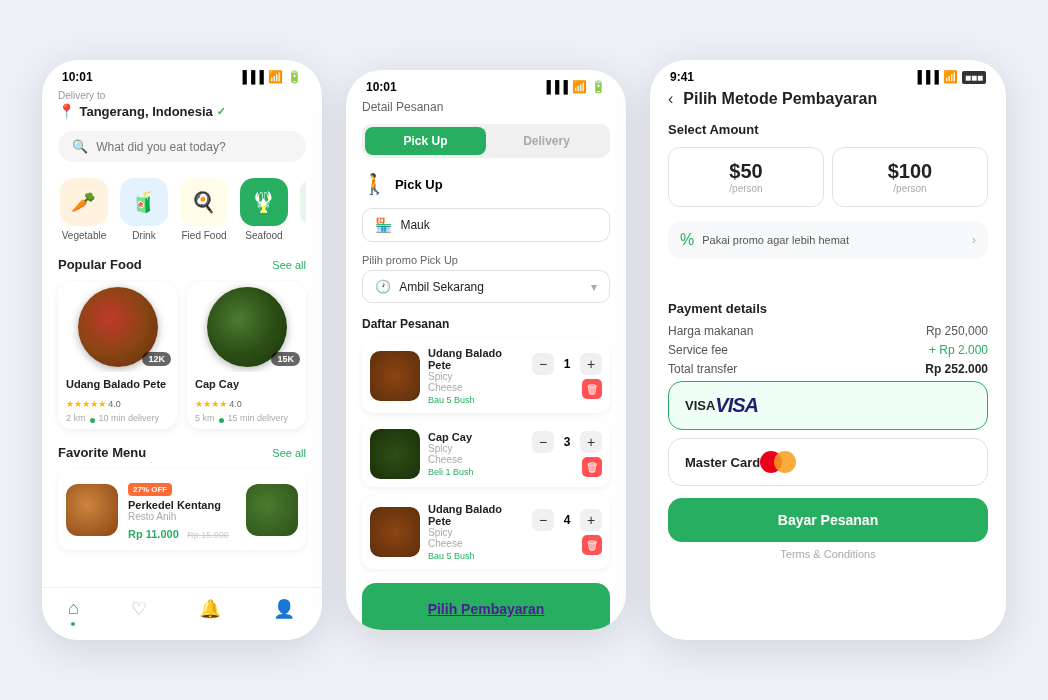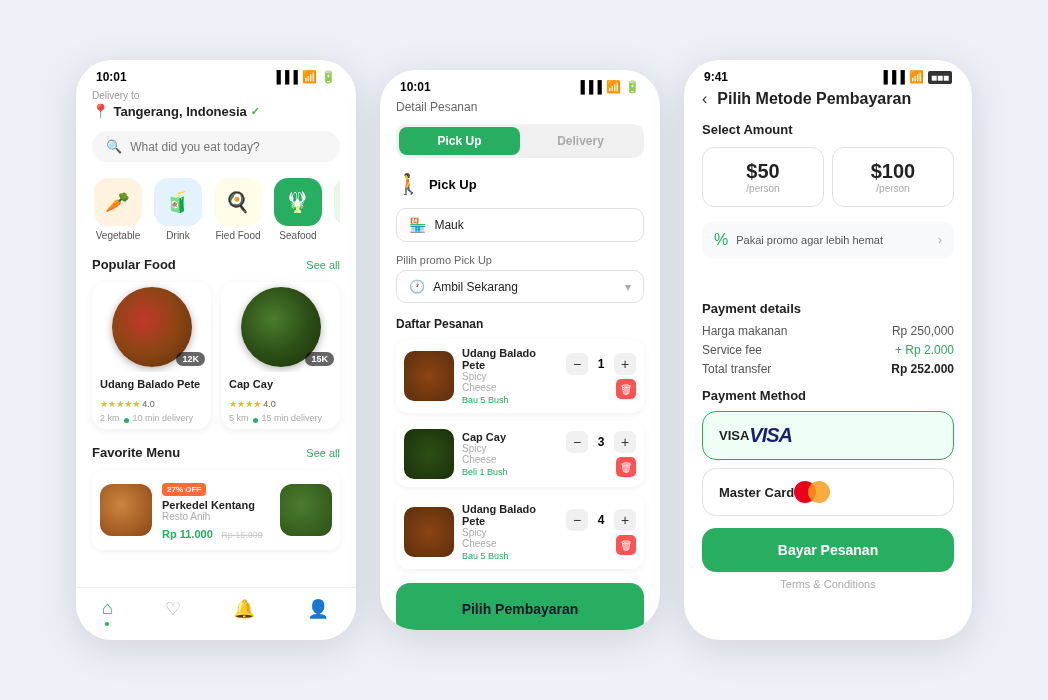--- a/index.html
+++ b/index.html
@@ -25,21 +25,21 @@
     .phone {
       background: #fff;
       border-radius: 36px;
       overflow: hidden;
       box-shadow: 0 8px 40px rgba(0,0,0,0.12);
       position: relative;
     }
 
     .phone-1 { width: 280px; height: 580px; }
     .phone-2 { width: 280px; height: 560px; }
-    .phone-3 { width: 288px; height: 580px; }
+    .phone-3 { width: 356px; height: 580px; }
 
     
     .status-bar {
       display: flex;
       justify-content: space-between;
       align-items: center;
       padding: 10px 20px 6px;
       font-size: 12px;
       font-weight: 600;
     }
@@ -207,23 +207,23 @@
     .qty-btn {
       width: 22px; height: 22px; border-radius: 6px;
       background: #f0f0f0; display: flex; align-items: center;
       justify-content: center; font-size: 14px; color: #333; cursor: pointer;
     }
     .qty-num { font-size: 12px; font-weight: 600; min-width: 14px; text-align: center; }
     .order-right { display: flex; flex-direction: column; align-items: flex-end; gap: 4px; }
     .delete-btn { width: 20px; height: 20px; background: #ff5252; border-radius: 5px; display: flex; align-items: center; justify-content: center; font-size: 10px; color: #fff; }
 
     .pay-btn {
-      background: #27ae60; color: #0f172a; border: none;
+      background: #27ae60; color: #4c1d95; border: none;
       border-radius: 14px; padding: 18px; font-size: 14px;
-      font-weight: 700; width: 100%; cursor: pointer; margin-top: 6px;
+      font-weight: 700; width: 100%; cursor: pointer; margin-top: 6px; text-decoration: underline;
     }
 
     
     .screen3-content { padding: 0 18px; }
 
     .back-header {
       display: flex; align-items: center; gap: 10px; margin-bottom: 14px;
     }
     .back-btn { font-size: 16px; color: #333; cursor: pointer; }
     .screen-title { font-size: 16px; font-weight: 800; color: #222; }
@@ -555,21 +555,20 @@
       </div>
       <div class="detail-row">
         <span class="detail-label">Service fee</span>
         <span class="detail-value green">+ Rp 2.000</span>
       </div>
       <div class="detail-row">
         <span class="detail-label">Total transfer</span>
         <span class="detail-value bold">Rp 252.000</span>
       </div>
 
-      <div class="payment-method-title">Payment Method</div>
 
       
       <div class="payment-card selected">
         <span class="payment-card-label">VISA</span>
         <span class="visa-logo">VISA</span>
       </div>
 
       
       <div class="payment-card">
         <span class="payment-card-label">Master Card</span>

